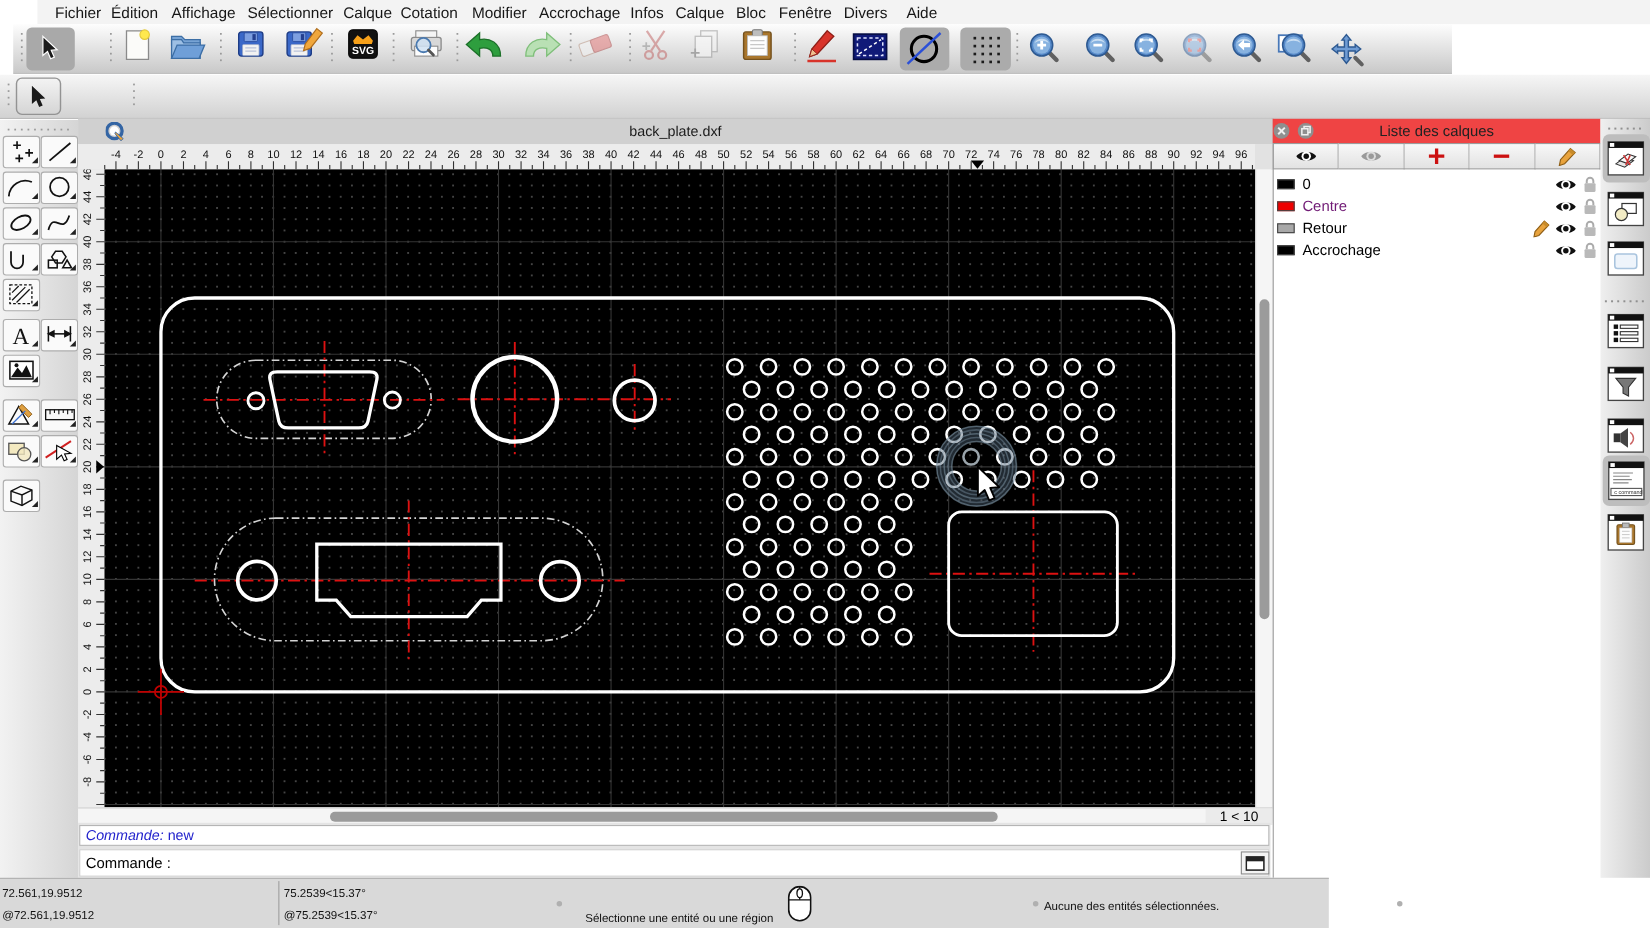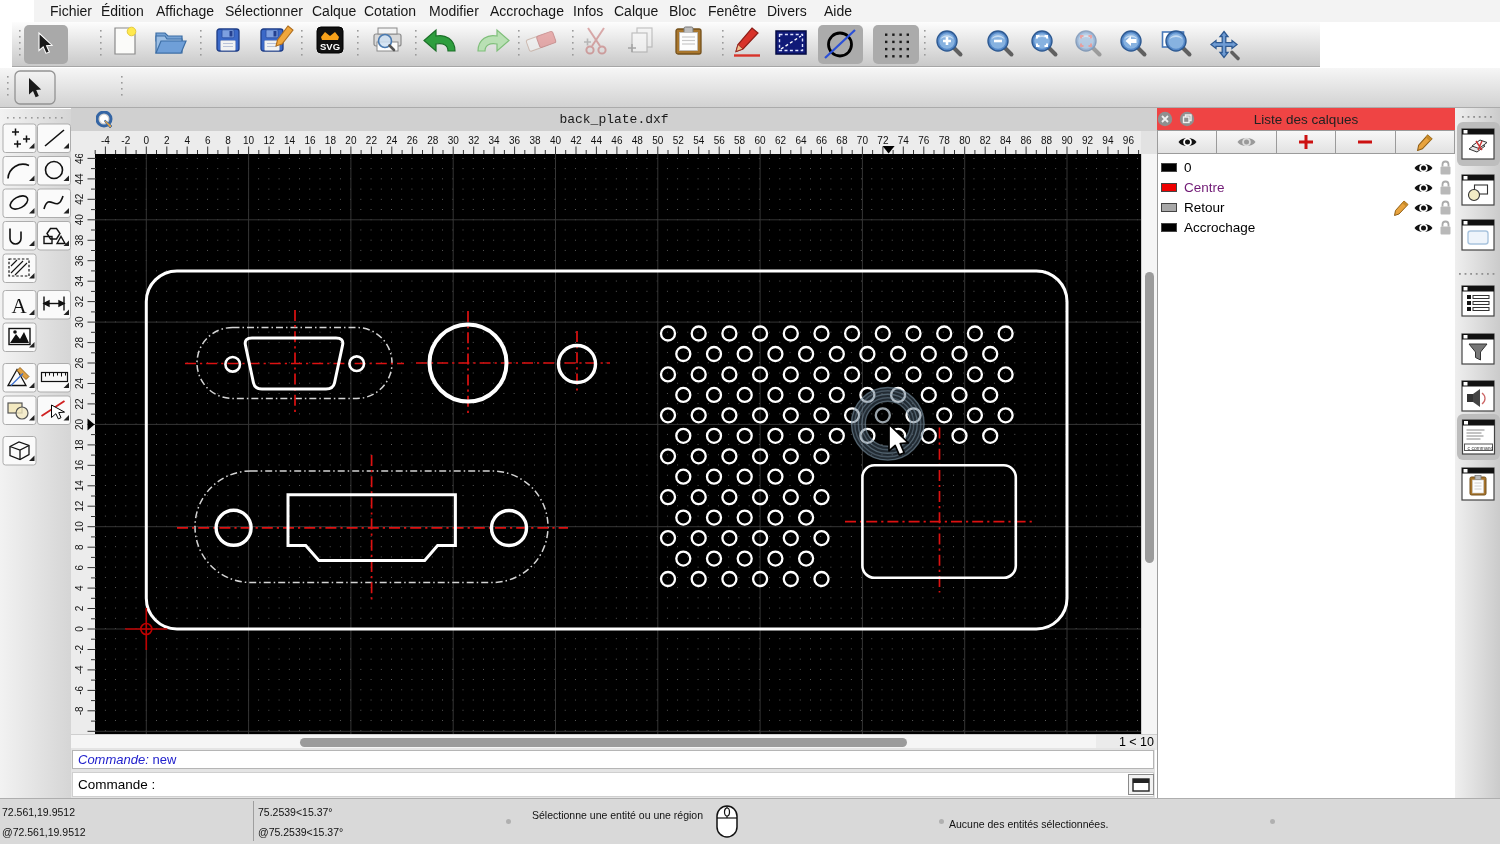--- a/index.html
+++ b/index.html
@@ -1,41 +1,41 @@
 <!DOCTYPE html>
 <html><head><meta charset="utf-8"><style>
 * { margin:0; padding:0; box-sizing:border-box; }
 html,body { width:1500px; height:844px; overflow:hidden; font-family:"Liberation Sans",sans-serif; }
 .abs { position:absolute; }
 #menubar { left:0; top:0; width:1500px; height:22px; background:#f3f3f3; font-size:14px; color:#161616;margin-left:34px; }
 #tb1 { left:12px; top:22px; width:1308px; height:45px; background:linear-gradient(#fdfdfd,#c9c9c9); border-bottom:1px solid #a6a6a6; }
 #tb2 { left:0; top:68px; width:1500px; height:40px; background:linear-gradient(#f6f6f6,#d2d2d2); border-bottom:1px solid #ababab; }
 #palette { left:0; top:109px; width:71px; height:689px; background:linear-gradient(90deg,#f2f2f2,#d5d5d5); }
 #win { left:71px; top:108px; width:1086px; height:640px; background:#e8e8e8; border-right:1px solid #9a9a9a; }
-#wtitle { left:0; top:0; width:1086px; height:23px; background:#d0d0d0; font-size:13px; color:#1a1a1a; text-align:center; line-height:23px;font-family:Liberation Mono, monospace; }
+#wtitle { left:0; top:0; width:1086px; height:23px; background:#d0d0d0; font-size:13px; color:#1a1a1a; text-align:center; line-height:23px; }
 #rulrow { left:0; top:23px; width:1086px; height:23px; }
 #vrul { left:0; top:46px; width:24px; height:580px; }
 #canvas { left:24px; top:46px; width:1046px; height:580px; background-color:#000;
   background-image: radial-gradient(circle, #606060 0.5px, rgba(0,0,0,0) 0.85px);
   background-size:10.23px 10.23px; background-position:-4.97px -0.7px; }
 #vscroll { left:1070px; top:46px; width:16px; height:580px; background:#f5f5f5; border-left:1px solid #cfcfcf; }
 #vthumb { left:3px; top:118px; width:9px; height:291px; background:#9b9b9b; border-radius:4.5px; }
 #hscrow { left:0; top:626px; width:1086px; height:15px; background:#f5f5f5; border-top:1px solid #cfcfcf; }
 #hthumb { left:229px; top:3px; width:607px; height:9px; background:#9b9b9b; border-radius:4.5px; }
-#zoomlbl { left:1025px; top:0px; width:61px; height:15px; background:#ebebeb; font-size:12.5px; color:#000; text-align:right; padding-right:3px; line-height:15px; }
+#zoomlbl { left:1025px; top:0px; width:61px; height:15px; background:#ebebeb; font-size:12.5px; color:#000; text-align:right; padding-right:13px; line-height:15px; }
 #panel { left:1157px; top:108px; width:298px; height:690px; background:#fff; border-left:1px solid #9e9e9e; }
 #phead { left:1157px; top:108px; width:298px; height:22px; background:#ef4444; }
 #pbtns { left:1157px; top:130px; width:298px; height:24px; display:flex; }
 .pbtn { flex:1; border:1px solid #9b9b9b; border-left-width:0; background:linear-gradient(#f8f8f8,#e2e2e2); display:flex; align-items:center; justify-content:center; }
 .pbtn:first-child { border-left-width:1px; }
 #dock { left:1455px; top:108px; width:45px; height:690px; background:linear-gradient(90deg,#efefef,#cbcbcb); }
 #cmdzone { left:71px; top:748px; width:1084px; height:50px; background:#e4e4e4; }
 #cmdhist { left:1px; top:2px; width:1082px; height:19px; background:#fff; border:1px solid #b5b5b5; font-size:13px; line-height:17px; color:#2222cc; }
 #cmdline { left:1px; top:24px; width:1082px; height:25px; background:#fff; border:1px solid #cfcfcf; font-size:13.5px; }
-#status { left:0; top:798px; width:1500px; height:46px; background:#d9d9d9; border-top:1px solid #aeaeae; font-size:10.5px; color:#111; }
+#status { left:0; top:798px; width:1208px; height:46px; background:#d9d9d9; border-top:1px solid #aeaeae; font-size:10.5px; color:#111; }
 </style></head>
 <body>
 <svg width="0" height="0" style="position:absolute">
     <defs>
 <g id="eye">
         <path d="M0.5,7 C3.5,1.8 15.5,1.8 18.5,7 C15.5,12.2 3.5,12.2 0.5,7 Z" fill="#111"></path>
         <circle cx="9.5" cy="7" r="4.3" fill="#fff"></circle>
         <circle cx="9.5" cy="7" r="2.5" fill="#111"></circle>
       </g>
 <g id="eyeg">
@@ -1038,21 +1038,21 @@
   </div>
 </div>
 
 <div id="status" class="abs">
   <span class="abs" style="left:2px;top:7px">72.561,19.9512</span>
   <span class="abs" style="left:2px;top:27px">@72.561,19.9512</span>
   <span class="abs" style="left:253px;top:2px;width:1px;height:40px;background:#9e9e9e"></span>
   <span class="abs" style="left:258px;top:7px">75.2539&lt;15.37°</span>
   <span class="abs" style="left:258px;top:27px">@75.2539&lt;15.37°</span>
   <span class="abs" style="left:506px;top:20px;width:5px;height:5px;border-radius:3px;background:#b0b0b0"></span>
-  <span class="abs" style="left:532px;top:10px">Sélectionne une entité ou une région</span>
+  <span class="abs" style="left:532px;top:30px">Sélectionne une entité ou une région</span>
   <svg width="22" height="34" viewBox="0 0 22 34" class="abs" style="left:716px;top:6px">
     <rect x="1" y="1" width="20" height="31" rx="10" fill="#fff" stroke="#111" stroke-width="1.5"></rect>
     <line x1="1" y1="13" x2="21" y2="13" stroke="#111" stroke-width="1.2"></line>
     <line x1="11" y1="1" x2="11" y2="13" stroke="#111" stroke-width="1.2"></line>
     <ellipse cx="11" cy="7" rx="2.5" ry="4" fill="#fff" stroke="#111" stroke-width="1.2"></ellipse>
   </svg>
   <span class="abs" style="left:939px;top:20px;width:5px;height:5px;border-radius:3px;background:#b0b0b0"></span>
   <span class="abs" style="left:949px;top:19px">Aucune des entités sélectionnées.</span>
   <span class="abs" style="left:1270px;top:20px;width:5px;height:5px;border-radius:3px;background:#b0b0b0"></span>
 </div>

